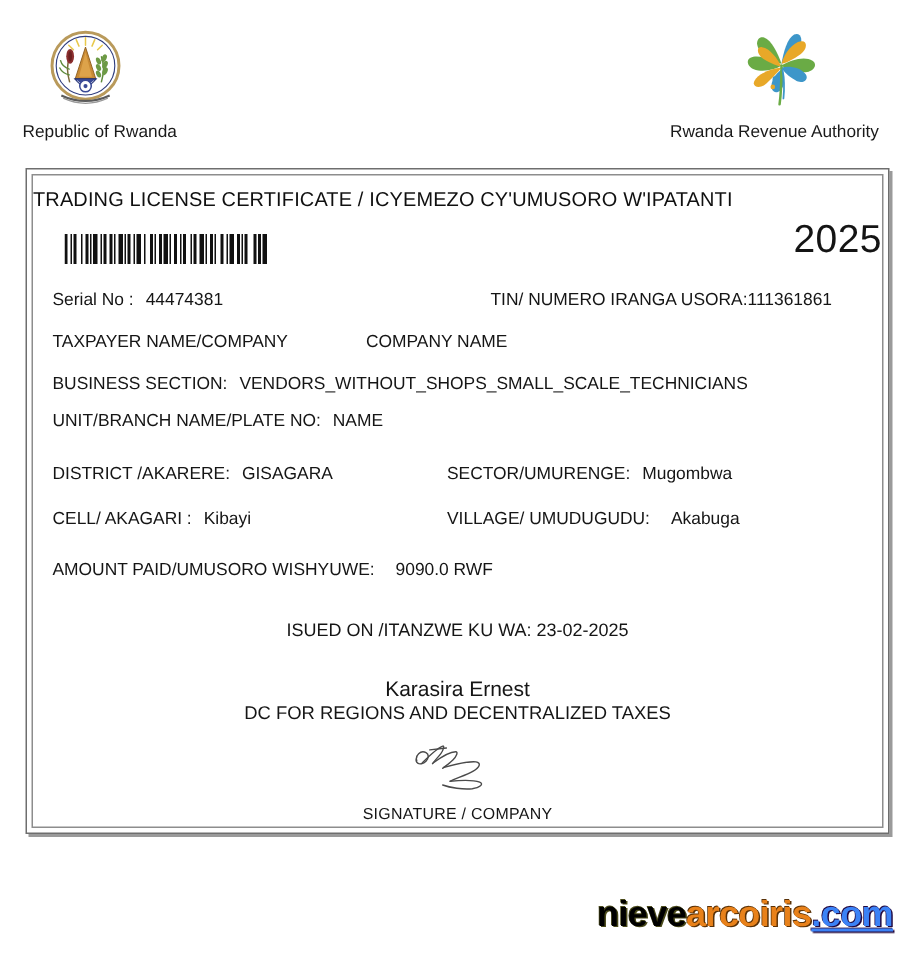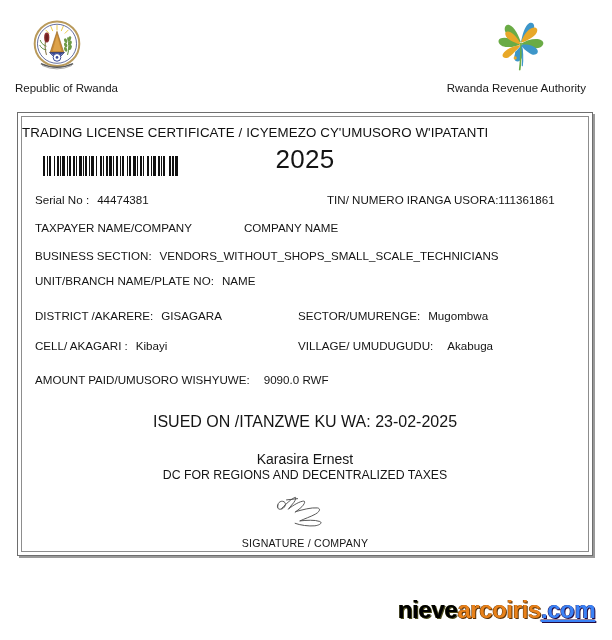--- a/index.html
+++ b/index.html
@@ -95,21 +95,21 @@
     align-items: stretch;
     overflow: hidden;
   }
   .barcode i { display: block; height: 100%; background: #111; }
   .barcode i.sp { background: transparent; }
 
   .year {
     position: absolute;
     left: 0; top: 27px;
     width: 100%;
-    text-align: center;
+    text-align: right;
     font-size: 26px;
     font-weight: 400;
     color: #141414;
     letter-spacing: 0.3px;
   }
 
   
   .row {
     position: absolute;
     left: 0;
@@ -133,21 +133,21 @@
   .gap-sm { display: inline-block; width: 8px; }
   .gap-md { display: inline-block; width: 14px; }
   .gap-lg { display: inline-block; width: 52px; }
 
   
   .issued {
     position: absolute;
     left: 0; top: 296px;
     width: 100%;
     text-align: center;
-    font-size: 16px;
+    font-size: 12px;
   }
   .sig-name {
     position: absolute;
     left: 0; top: 334px;
     width: 100%;
     text-align: center;
     font-size: 14px;
   }
   .sig-role {
     position: absolute;

